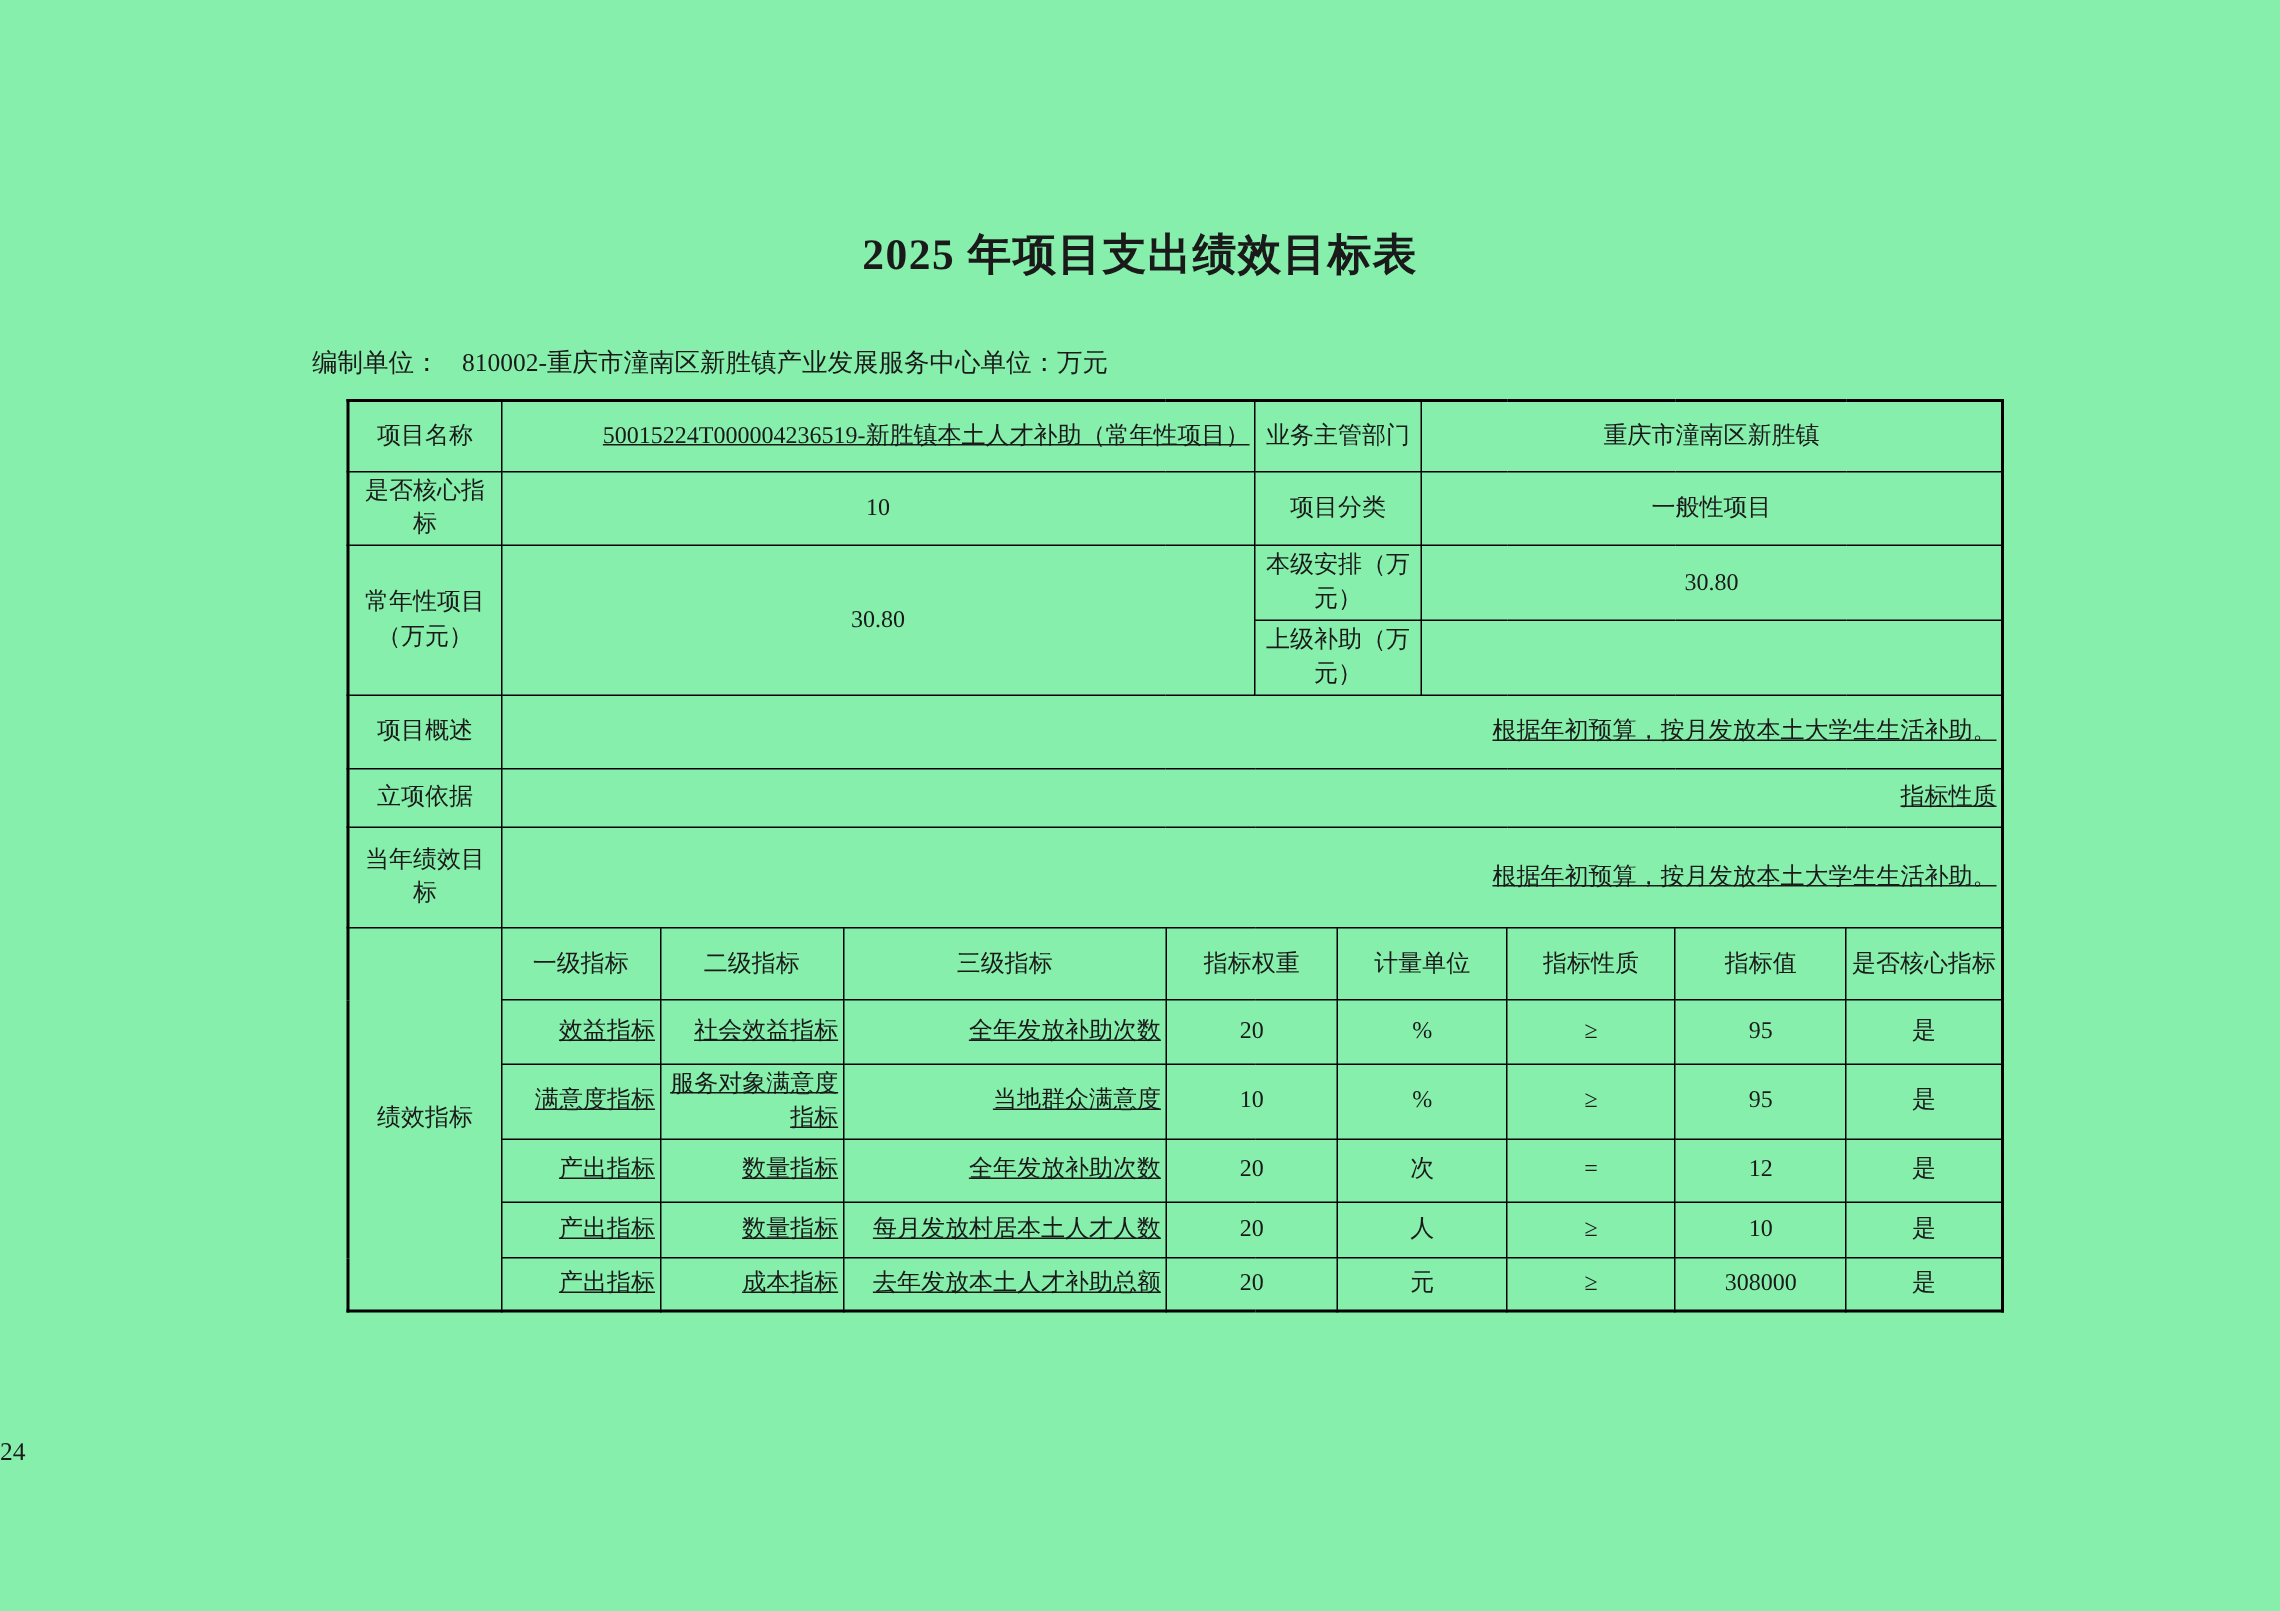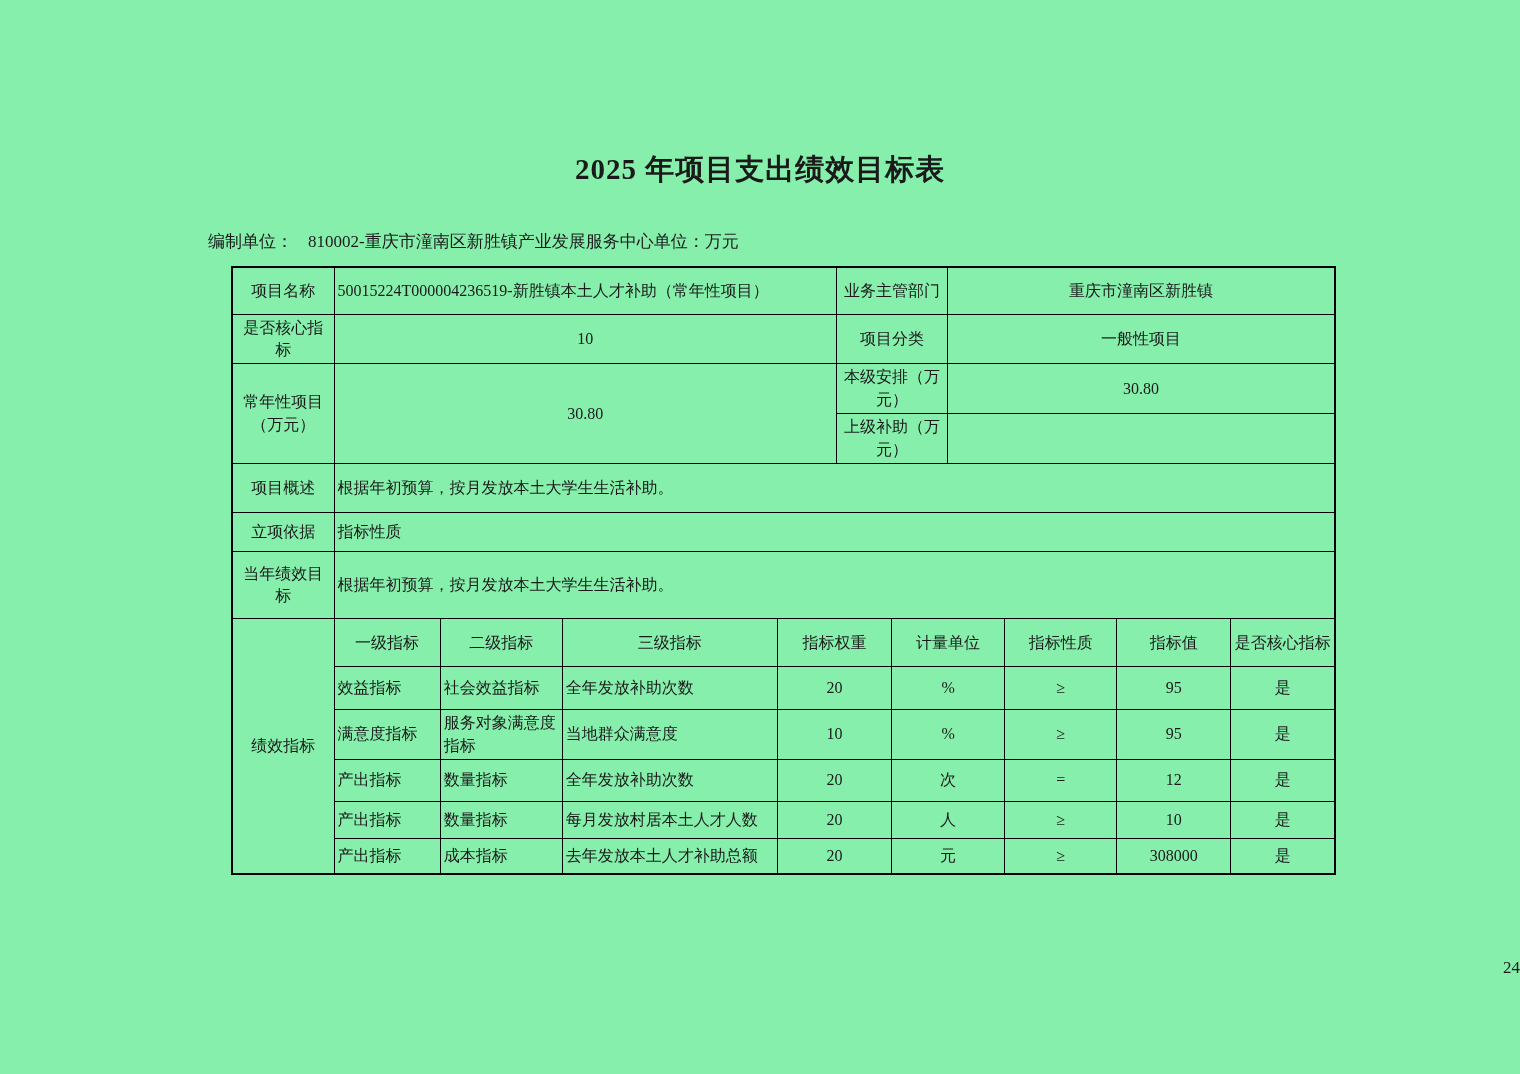--- a/index.html
+++ b/index.html
@@ -46,28 +46,28 @@
     margin-left: 24px;
   }
   .main-table td {
     border: 1px solid #000;
     text-align: center;
     vertical-align: middle;
     padding: 2px 3px;
     word-break: break-all;
     line-break: anywhere;
   }
-  .main-table td.left { text-align: left; }
+  .main-table td.left { text-align: right; text-decoration: underline; }
   .main-table td.pl2 { padding-left: 3px; }
   .page-number {
     position: absolute;
     top: 958px;
     left: 0;
     width: 100%;
-    text-align: right;
+    text-align: left;
     font-size: 17px;
   }
 </style>
 </head>
 <body>
 
 <div class="page">
 
   <h1 class="doc-title">2025 年项目支出绩效目标表</h1>
 

